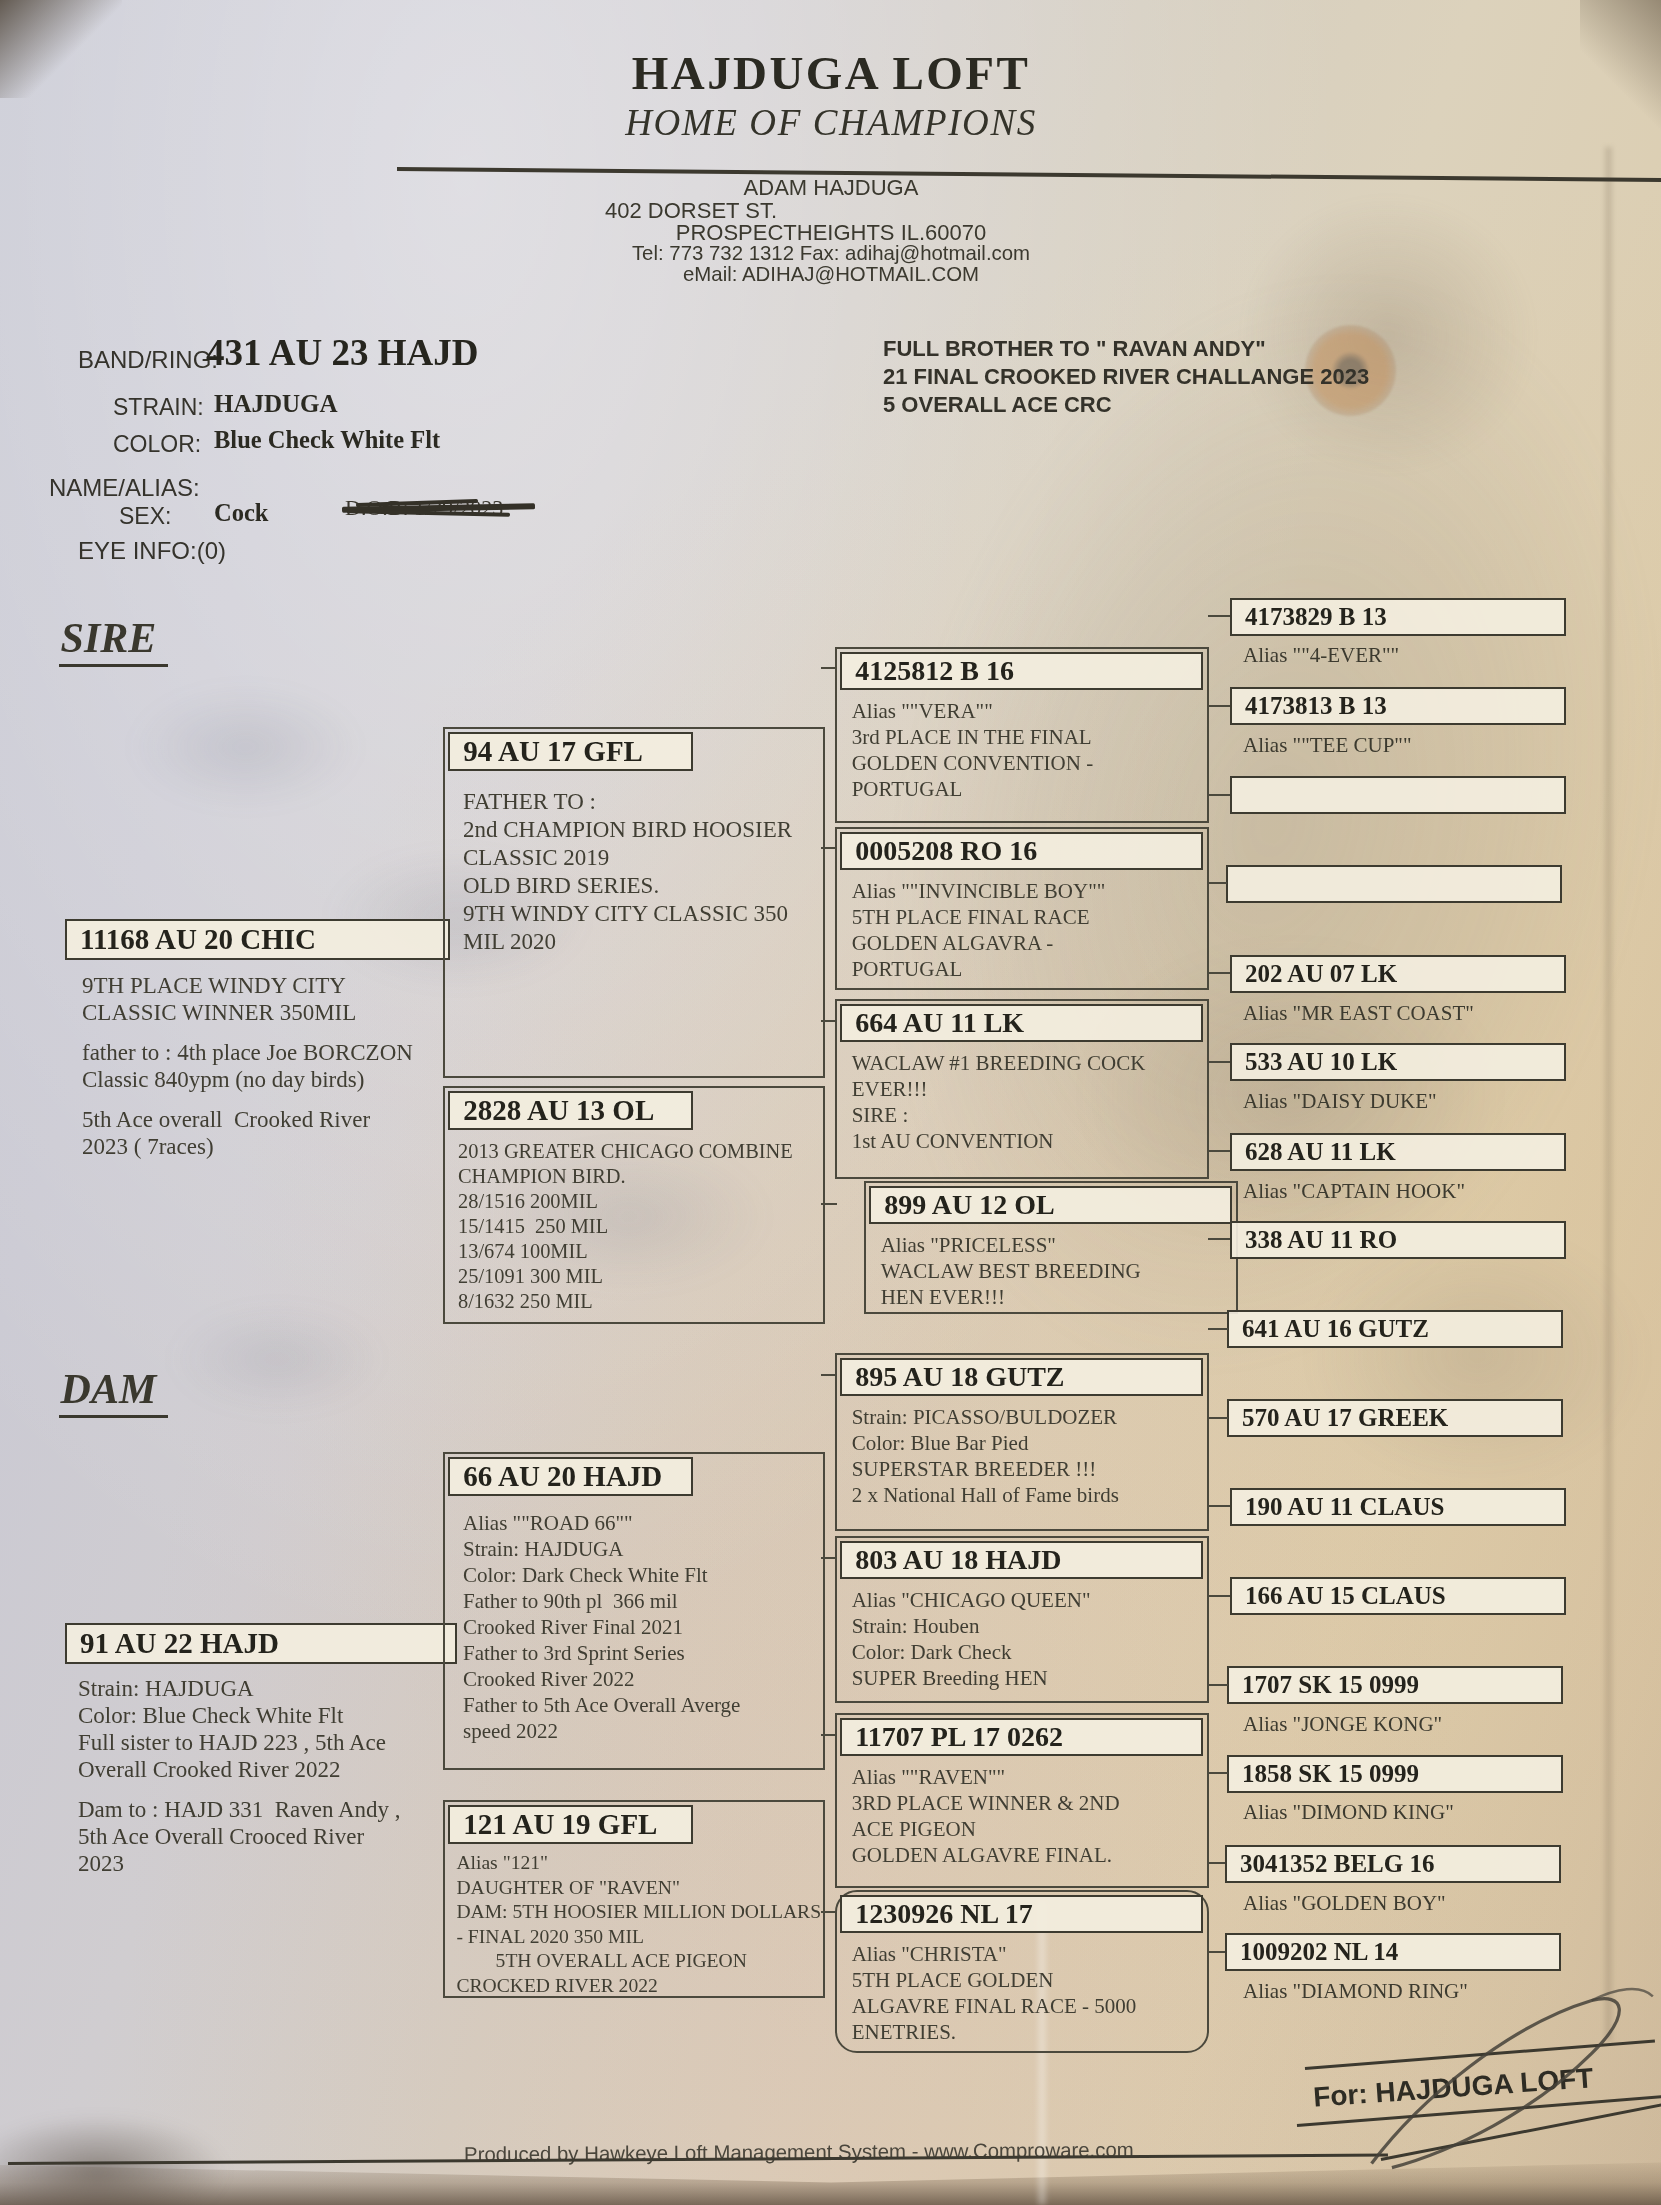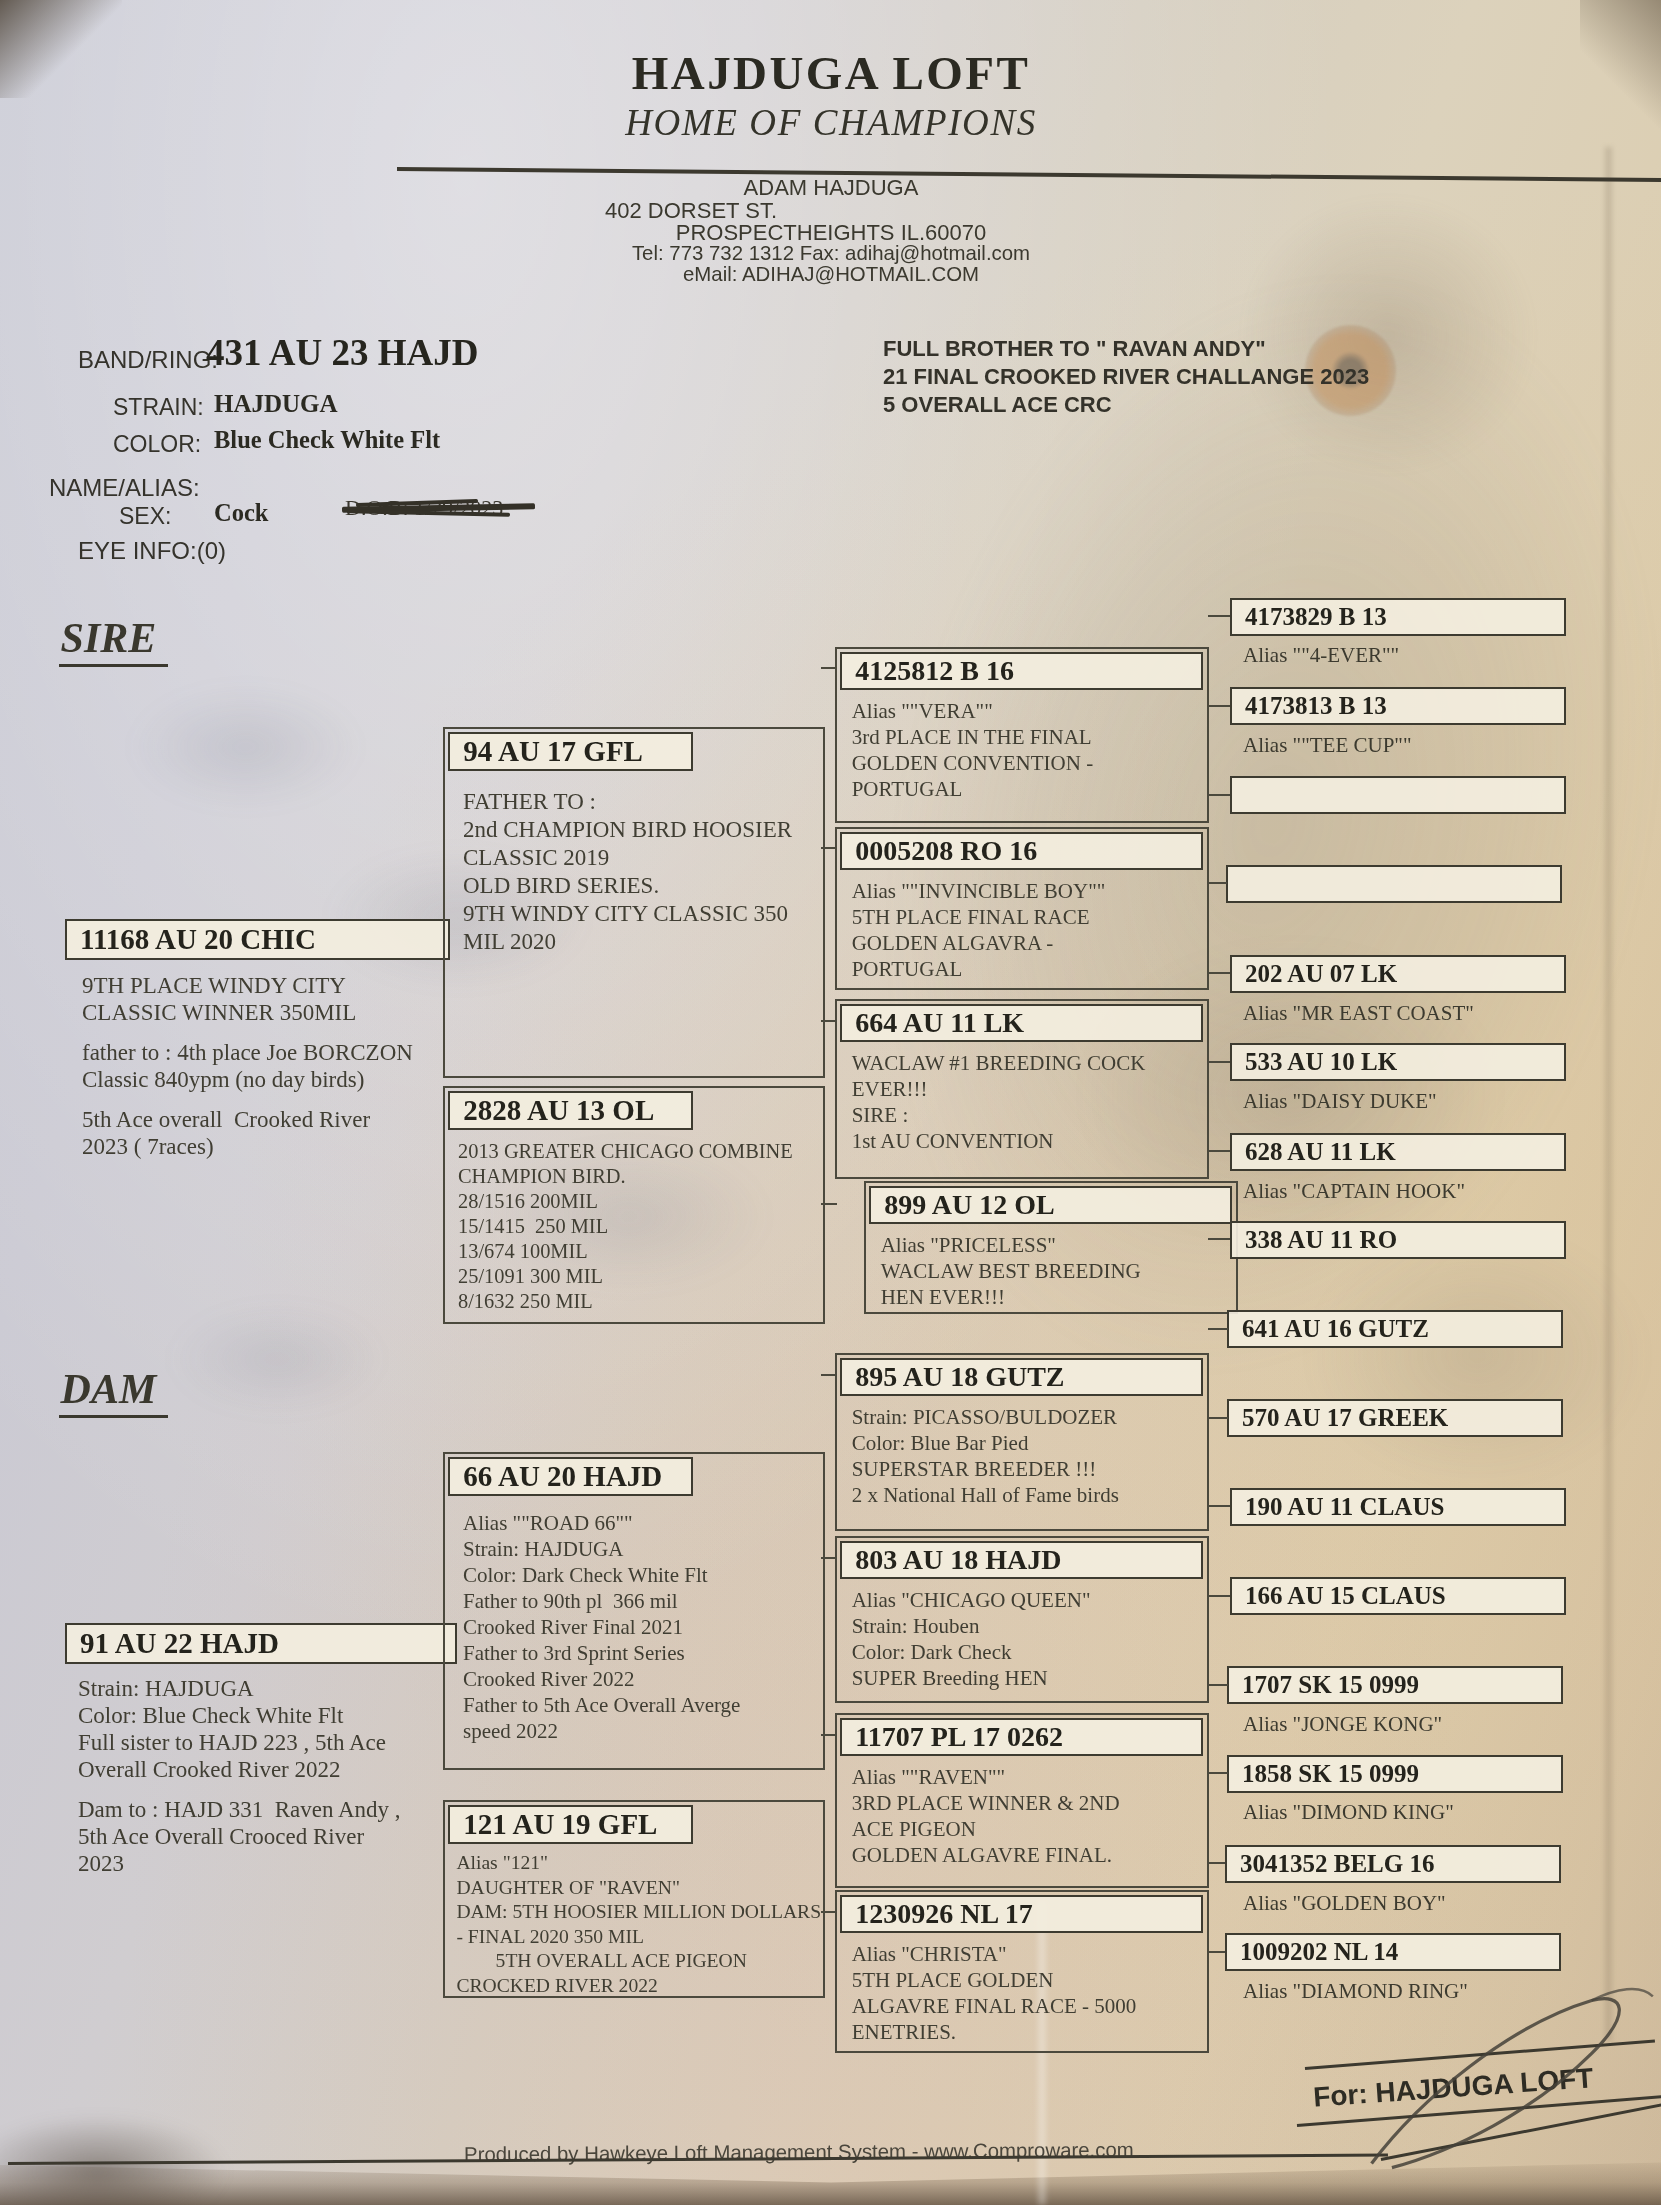--- a/index.html
+++ b/index.html
@@ -213,21 +213,21 @@
   </div>
   <div class="noderect" style="left:835px;top:1713px;width:374px;height:175px;">
     <div class="titlebar" style="left:3.3px;top:3.3px;width:363px;height:38px;font-size:28px;">11707 PL 17 0262</div>
     <div class="bodytext" style="left:14.7px;top:49px;font-size:21px;line-height:26px;">
         <div class="ln">Alias ""RAVEN""</div>
         <div class="ln">3RD PLACE WINNER &amp; 2ND</div>
         <div class="ln">ACE PIGEON</div>
         <div class="ln">GOLDEN ALGAVRE FINAL.</div>
       </div>
   </div>
-  <div class="noderect" style="left:835px;top:1890px;width:374px;height:163px;">
+  <div class="noderect" style="left:835px;top:1890px;width:374px;height:163px;border-radius:22px;">
     <div class="titlebar" style="left:3.3px;top:3.3px;width:363px;height:38px;font-size:28px;">1230926 NL 17</div>
     <div class="bodytext" style="left:14.7px;top:49px;font-size:21px;line-height:26px;">
         <div class="ln">Alias "CHRISTA"</div>
         <div class="ln">5TH PLACE GOLDEN</div>
         <div class="ln">ALGAVRE FINAL RACE - 5000</div>
         <div class="ln">ENETRIES.</div>
       </div>
   </div>
 
   <div class="stub" style="left:821px;top:667px;width:15.5px;"></div>

